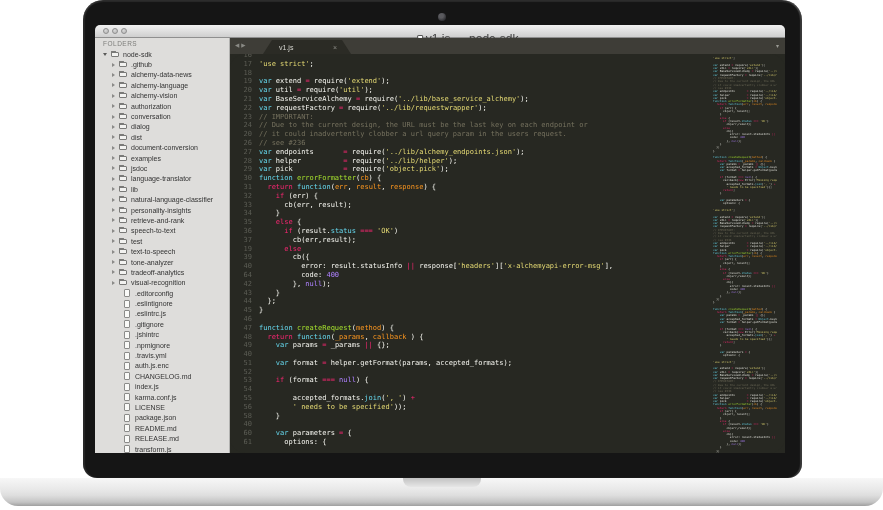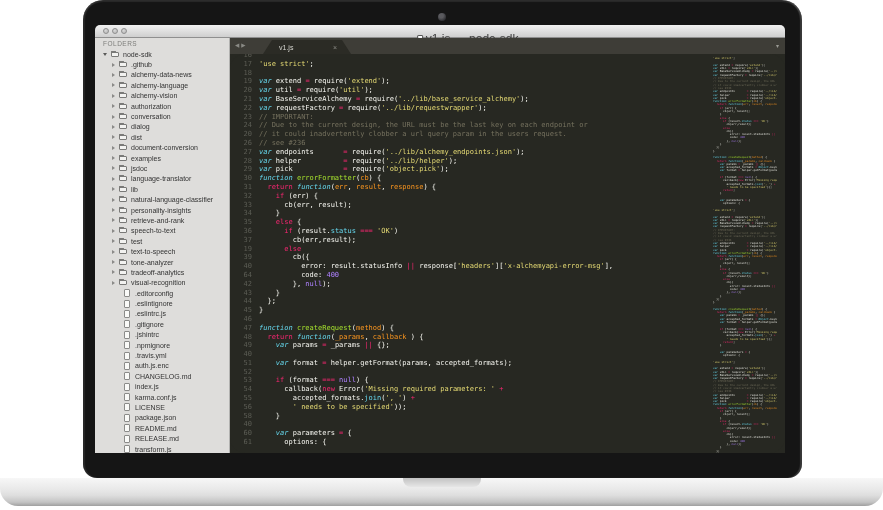--- a/index.html
+++ b/index.html
@@ -64,21 +64,21 @@
   .tab-close{font-size:7px;color:#8b8b85;padding-right:14px;}
   .overflow-ico{position:absolute;right:6px;top:4px;font-size:6px;color:#9a9a94;}
 
   
   .editor{position:relative;flex:1;background:#272822;overflow:hidden;border-radius:15px;}
   .code{margin-top:-3px;}
   .line{display:flex;height:8.8px;line-height:8.8px;font-family:"DejaVu Sans Mono",monospace;
     font-size:7px;white-space:pre;}
   .ln{width:22px;text-align:right;padding-right:7px;color:#5c5d55;flex:none;}
   .lc{color:#f8f8f2;}
-  .tk-t{color:#f8f8f2}.tk-k{color:#f92672}.tk-c{color:#66d9ef;font-style:italic}
+  .tk-t{color:#f8f8f2}.tk-k{color:#f92672}.tk-c{color:#66d9ef;}
   .tk-cy{color:#66d9ef}.tk-g{color:#a6e22e}.tk-o{color:#fd971f;}
   .tk-s{color:#e6db74}.tk-n{color:#ae81ff}.tk-m{color:#75715e}
 
   
   .minimap{position:absolute;right:8px;top:0;width:64px;height:100%;overflow:hidden;opacity:.85;}
   .mm-line{height:3.3px;line-height:3.3px;font-family:"DejaVu Sans Mono",monospace;font-size:2.8px;
     white-space:pre;overflow:hidden;}
 </style>
 </head>
 <body>
@@ -329,21 +329,21 @@
                 <div class="line"><span class="ln">44</span><span class="lc"><span class="tk-t">  };</span></span></div>
                 <div class="line"><span class="ln">45</span><span class="lc"><span class="tk-t">}</span></span></div>
                 <div class="line"><span class="ln">46</span><span class="lc"></span></div>
                 <div class="line"><span class="ln">47</span><span class="lc"><span class="tk-c">function</span><span class="tk-t"> </span><span class="tk-g">createRequest</span><span class="tk-t">(</span><span class="tk-o">method</span><span class="tk-t">) {</span></span></div>
                 <div class="line"><span class="ln">48</span><span class="lc"><span class="tk-t">  </span><span class="tk-k">return</span><span class="tk-t"> </span><span class="tk-c">function</span><span class="tk-t">(</span><span class="tk-o">_params</span><span class="tk-t">, </span><span class="tk-o">callback</span><span class="tk-t"> ) {</span></span></div>
                 <div class="line"><span class="ln">49</span><span class="lc"><span class="tk-t">    </span><span class="tk-c">var</span><span class="tk-t"> params </span><span class="tk-k">=</span><span class="tk-t"> _params </span><span class="tk-k">||</span><span class="tk-t"> {};</span></span></div>
                 <div class="line"><span class="ln">40</span></div>
                 <div class="line"><span class="ln">51</span><span class="lc"><span class="tk-t">    </span><span class="tk-c">var</span><span class="tk-t"> format </span><span class="tk-k">=</span><span class="tk-t"> helper.getFormat(params, accepted_formats);</span></span></div>
                 <div class="line"><span class="ln">52</span><span class="lc"></span></div>
                 <div class="line"><span class="ln">53</span><span class="lc"><span class="tk-t">    </span><span class="tk-k">if</span><span class="tk-t"> (format </span><span class="tk-k">===</span><span class="tk-t"> </span><span class="tk-n">null</span><span class="tk-t">) {</span></span></div>
-                <div class="line"><span class="ln">54</span><span class="lc"><span class="tk-t">      callback(</span><span class="tk-k">new</span><span class="tk-t"> Error(</span><span class="tk-s">'Missing required parameters: '</span><span class="tk-t"> </span><span class="tk-k">+</span></span></div>
+                <div class="line"><span class="ln">54</span></div>
                 <div class="line"><span class="ln">55</span><span class="lc"><span class="tk-t">        accepted_formats.</span><span class="tk-cy">join</span><span class="tk-t">(</span><span class="tk-s">', '</span><span class="tk-t">) </span><span class="tk-k">+</span></span></div>
                 <div class="line"><span class="ln">56</span><span class="lc"><span class="tk-t">        </span><span class="tk-s">' needs to be specified'</span><span class="tk-t">));</span></span></div>
                 <div class="line"><span class="ln">58</span><span class="lc"><span class="tk-t">    }</span></span></div>
                 <div class="line"><span class="ln">40</span><span class="lc"></span></div>
                 <div class="line"><span class="ln">60</span><span class="lc"><span class="tk-t">    </span><span class="tk-c">var</span><span class="tk-t"> parameters </span><span class="tk-k">=</span><span class="tk-t"> {</span></span></div>
                 <div class="line"><span class="ln">61</span><span class="lc"><span class="tk-t">      options: {</span></span></div>
               </div>
             <div class="minimap" id="minimap">
                 <div class="mm-line"></div>
                 <div class="mm-line"><span class="tk-s">'use strict'</span><span class="tk-t">;</span></div>

